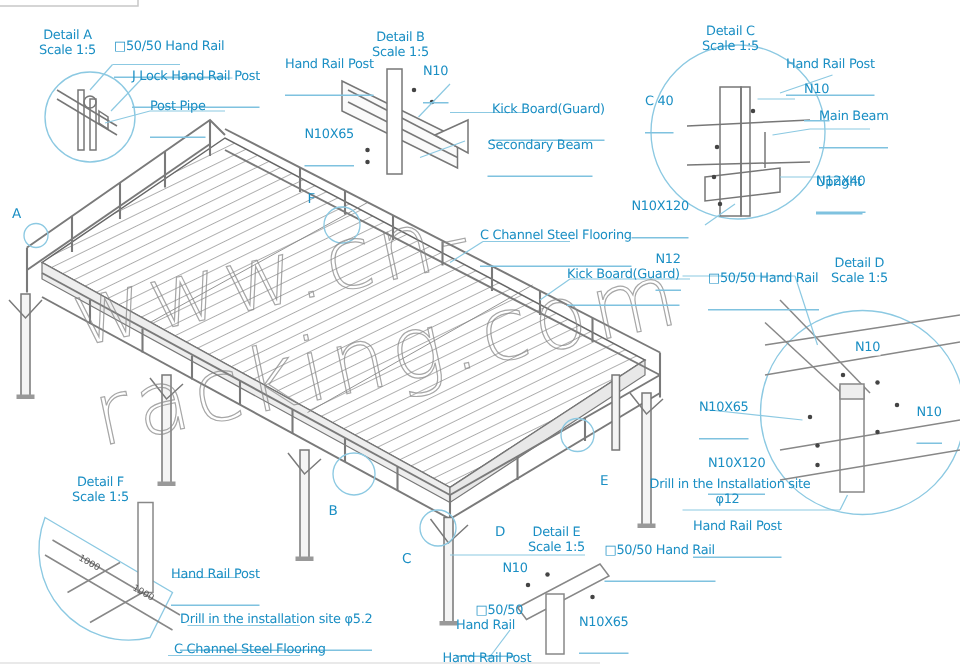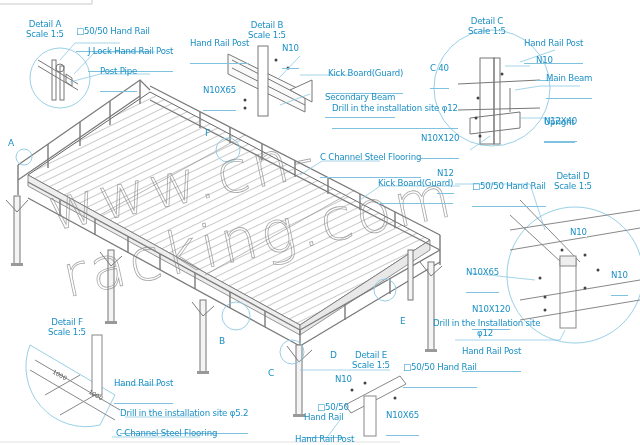--- a/index.html
+++ b/index.html
@@ -248,21 +248,20 @@
   <div class="lbl u" style="left:325px;top:92px;">Secondary Beam</div>
 
   <div class="lbl ctr" style="left:468px;top:16px;">
     <div>Detail C</div>
     <div>Scale 1:5</div>
   </div>
   <div class="lbl u" style="left:524px;top:38px;">Hand Rail Post</div>
   <div class="lbl u" style="left:536px;top:55px;">N10</div>
   <div class="lbl u" style="left:430px;top:63px;">C 40</div>
   <div class="lbl u" style="left:546px;top:73px;">Main Beam</div>
-  <div class="lbl u" style="left:332px;top:103px;">Drill  in the installation site φ12</div>
   <div class="lbl u" style="left:544px;top:100px;margin-top:16px;">N12X40</div>
   <div class="lbl u" style="left:421px;top:133px;">N10X120</div>
   <div class="lbl u" style="left:544px;top:117px;">Upright</div>
   <div class="lbl u" style="left:437px;top:148px;margin-top:20px;">N12</div>
 
   <div class="lbl u" style="left:320px;top:152px;">C Channel Steel Flooring</div>
   <div class="lbl u" style="left:378px;top:178px;">Kick Board(Guard)</div>
 
   <div class="lbl ctr" style="left:554px;top:171px;">
     <div>Detail D</div>

